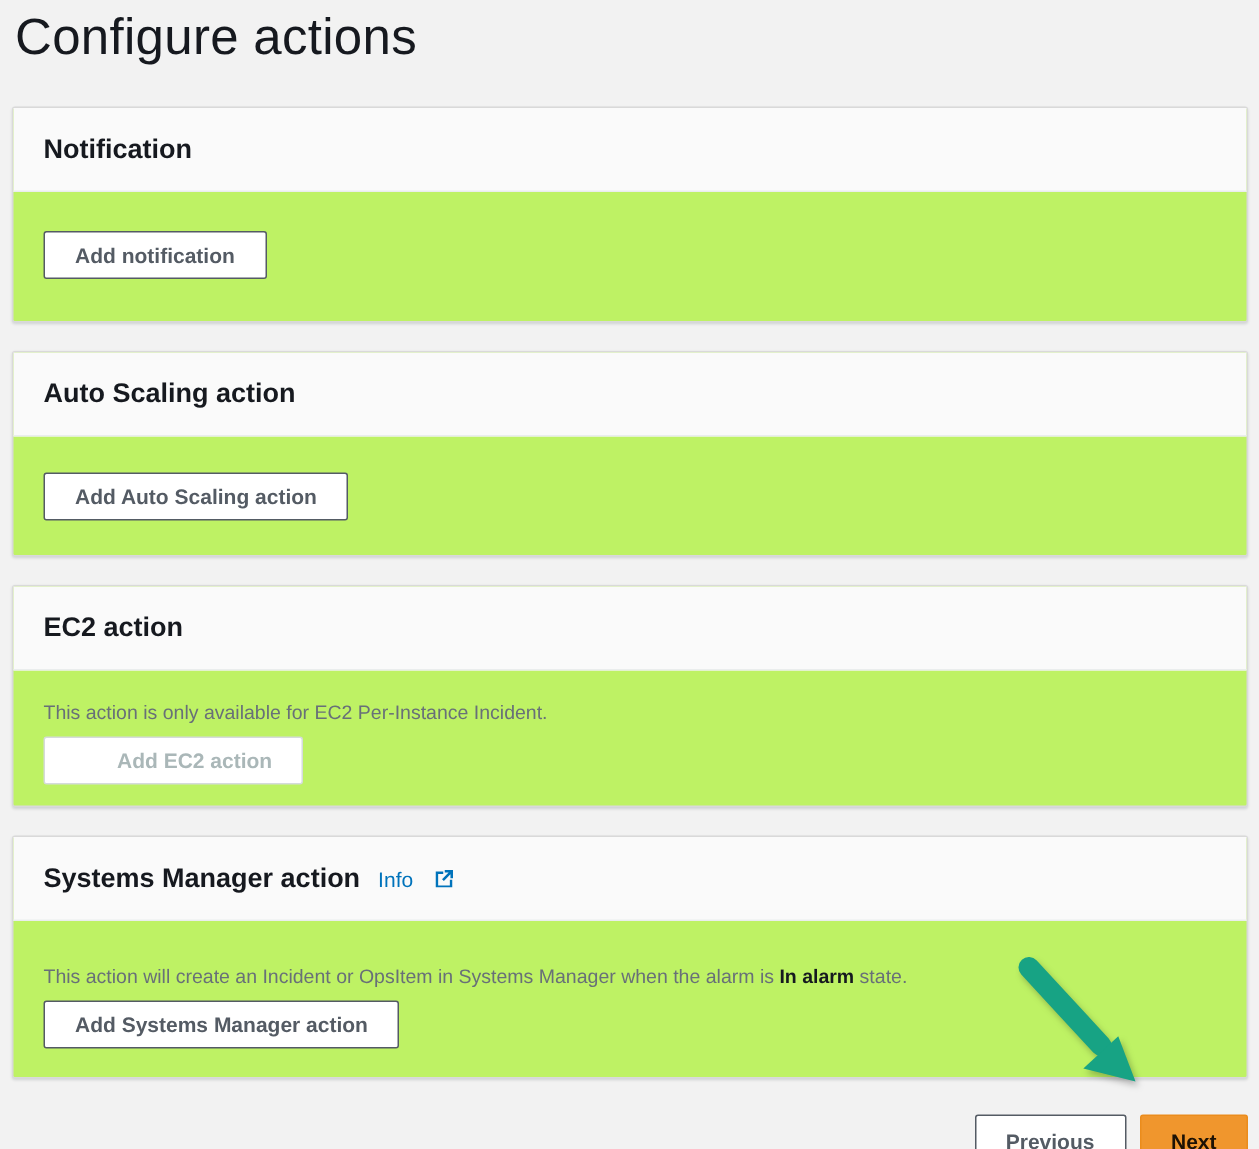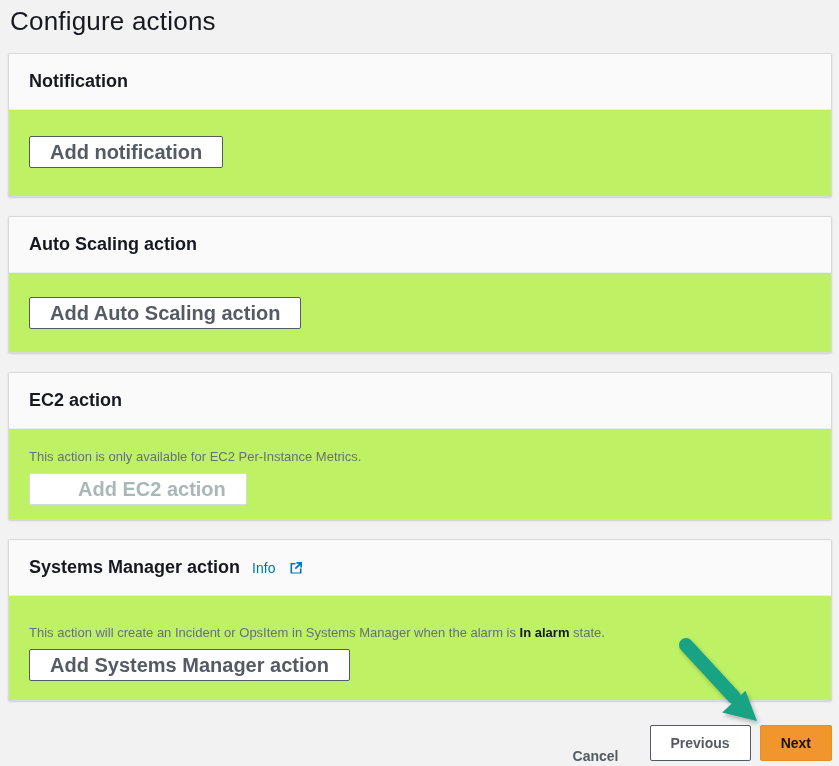--- a/index.html
+++ b/index.html
@@ -7,24 +7,24 @@
   body {
     background: #f2f2f2;
     font-family: "Liberation Sans", "DejaVu Sans", sans-serif;
     color: #16191f;
     position: relative;
     overflow: hidden;
   }
   .page { padding: 0 7px 0 8px; }
 
   .page-title {
-    font-size: 26px;
+    font-size: 34px;
     font-weight: 400;
     color: #16191f;
-    margin: 6px 0 16px 2px;
+    margin: 6px 0 26px 2px;
     letter-spacing: 0.2px;
   }
 
   .panel {
     background: #bef264;
     border: 1px solid #d9d9d9;
     border-radius: 2px;
     box-shadow: 0 1px 2px rgba(0,28,36,0.15);
     margin-bottom: 19px;
   }
@@ -52,21 +52,21 @@
   }
   .helper-text b { color: #16191f; font-weight: 700; }
 
   .btn {
     display: inline-block;
     background: #ffffff;
     border: 1px solid #545b64;
     border-radius: 2px;
     color: #545b64;
     font-family: inherit;
-    font-size: 20px;
+    font-size: 14px;
     font-weight: 700;
     line-height: 20px;
     padding: 5px 20px;
     cursor: pointer;
   }
   .btn.disabled {
     border-color: #d5dbdb;
     color: #aab7b8;
     cursor: default;
     padding-left: 48px;
@@ -156,21 +156,21 @@
     <div class="panel-body tight">
       <button class="btn">Add Auto Scaling action</button>
     </div>
   </section>
 
   <section class="panel">
     <div class="panel-header">
       <span class="panel-title">EC2 action</span>
     </div>
     <div class="panel-body with-text">
-      <div class="helper-text">This action is only available for EC2 Per-Instance Metrics.</div>
+      <div class="helper-text">This action is only available for EC2 Per-Instance Incident.</div>
       <button class="btn disabled" disabled="">Add EC2 action</button>
     </div>
   </section>
 
   <section class="panel">
     <div class="panel-header">
       <span class="panel-title">Systems Manager action</span>
       <a href="#" class="info-link">
           <span>Info</span>
           <span class="ext-icon"><svg width="14" height="14" viewBox="0 0 14 14">

